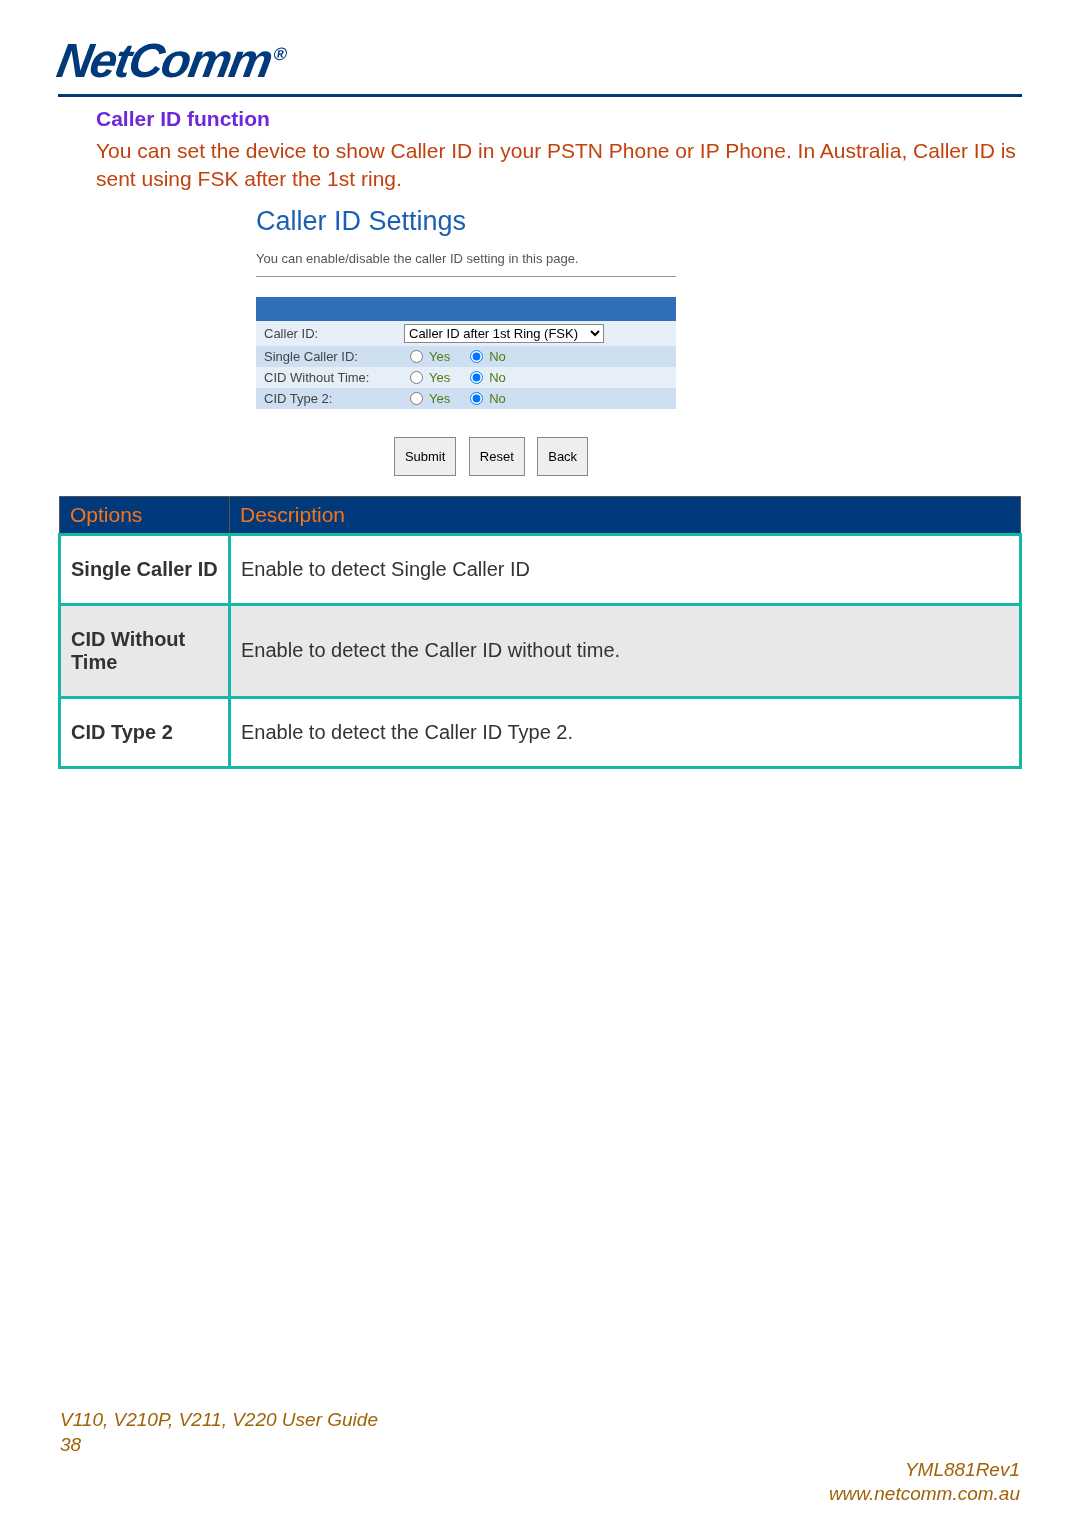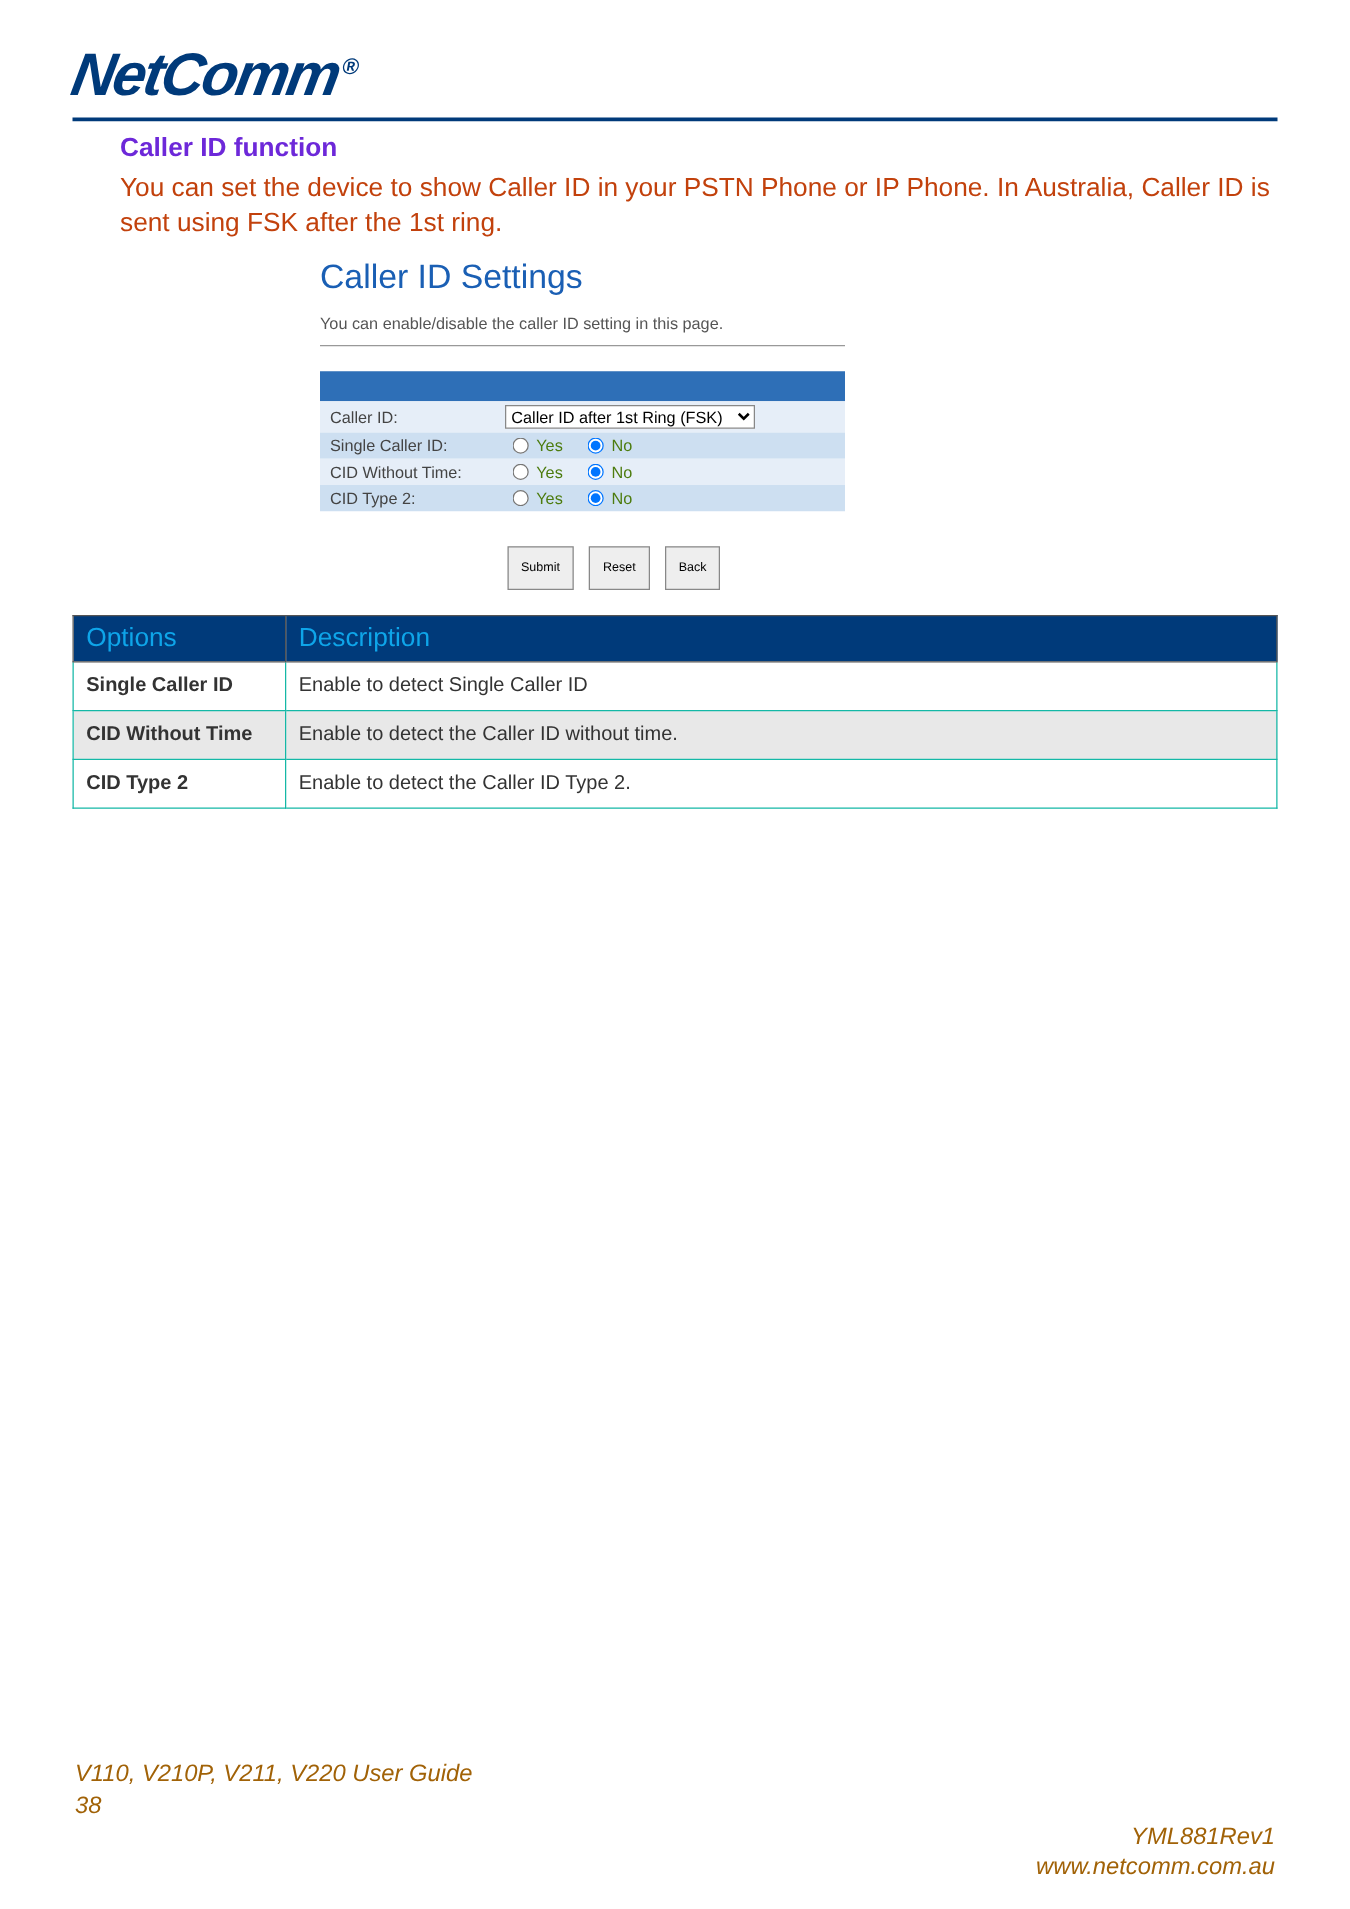--- a/index.html
+++ b/index.html
@@ -97,46 +97,46 @@
     border: 1px solid #888;
   }
   .radio-set { display: flex; align-items: center; gap: 4px; }
   .radio-set input { margin: 0 2px 0 6px; }
   .radio-set label { font-size: 13px; color: #4d7c0f; margin-right: 10px; }
   .button-row {
     text-align: center;
     margin: 28px 0 20px 0;
   }
   .btn {
-    font-size: 10px;
+    font-size: 13px;
     background: #eee;
     border: 1px solid #888;
     padding: 11px 10px;
     margin: 0 4px;
     cursor: pointer;
   }
   table.desc {
     width: 100%;
     border-collapse: collapse;
     margin-top: 12px;
     font-size: 20px;
   }
   table.desc th {
     background: #003a7a;
-    color: #0ea5e9;
+    color: #f97316;
     text-align: left;
     font-weight: normal;
     padding: 6px 10px;
     border: 1px solid #555;
     font-size: 21px;
   }
   table.desc td {
-    border: 1px solid #14b8a6;
-    padding: 10px 10px;
-    font-size: 16px;
+    border: 3px solid #14b8a6;
+    padding: 22px 10px;
+    font-size: 20px;
   }
   table.desc td.opt {
     font-weight: bold;
     width: 170px;
   }
   table.desc tr.shade td { background: #e8e8e8; }
   .footer {
     position: absolute;
     bottom: 20px;
     left: 60px; right: 60px;

